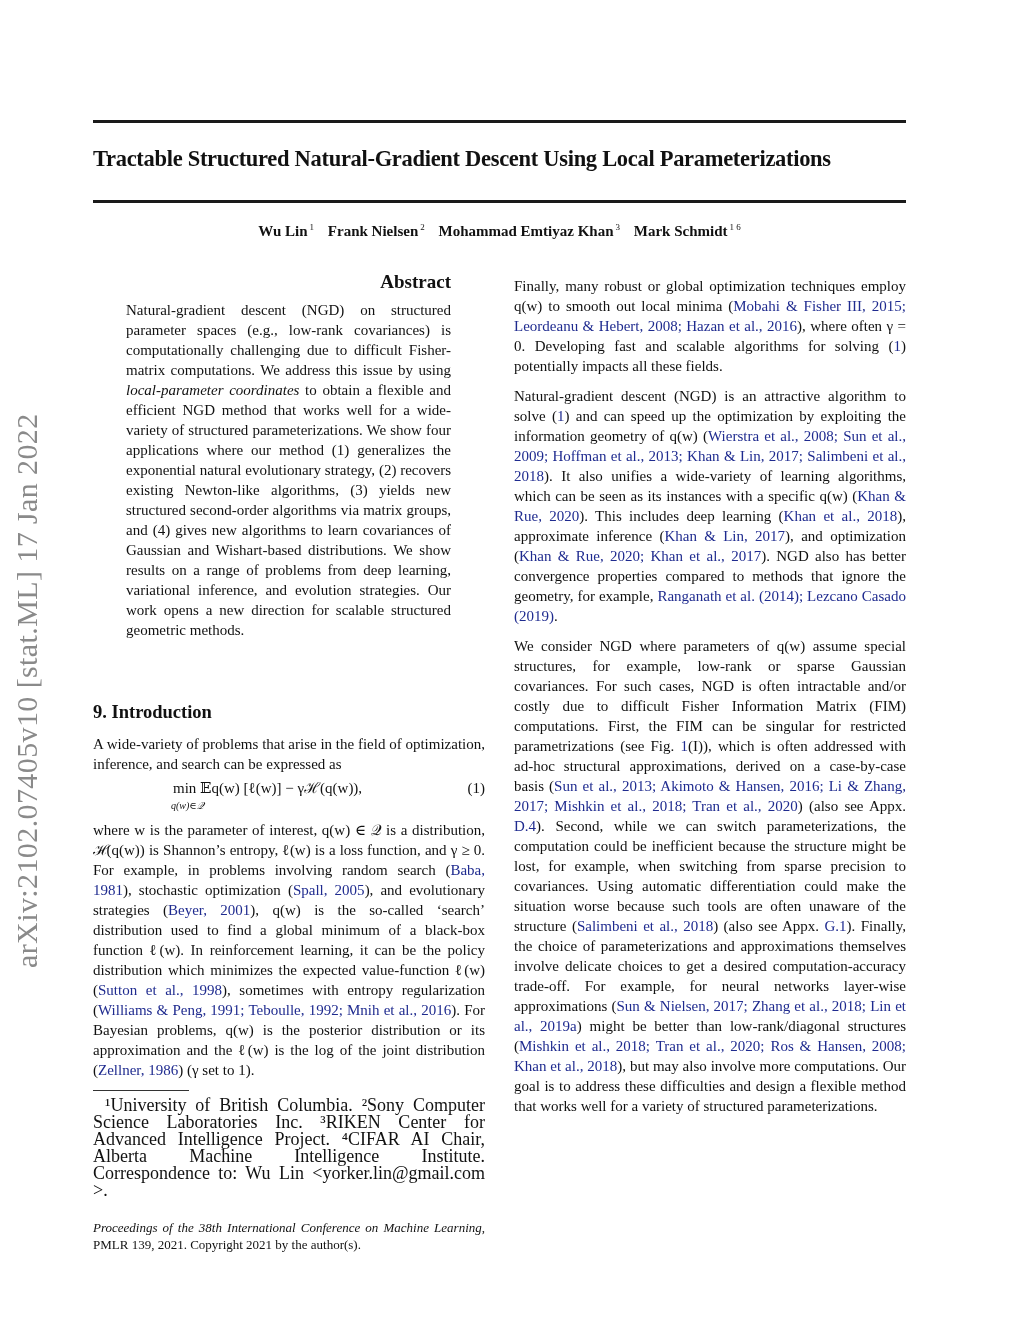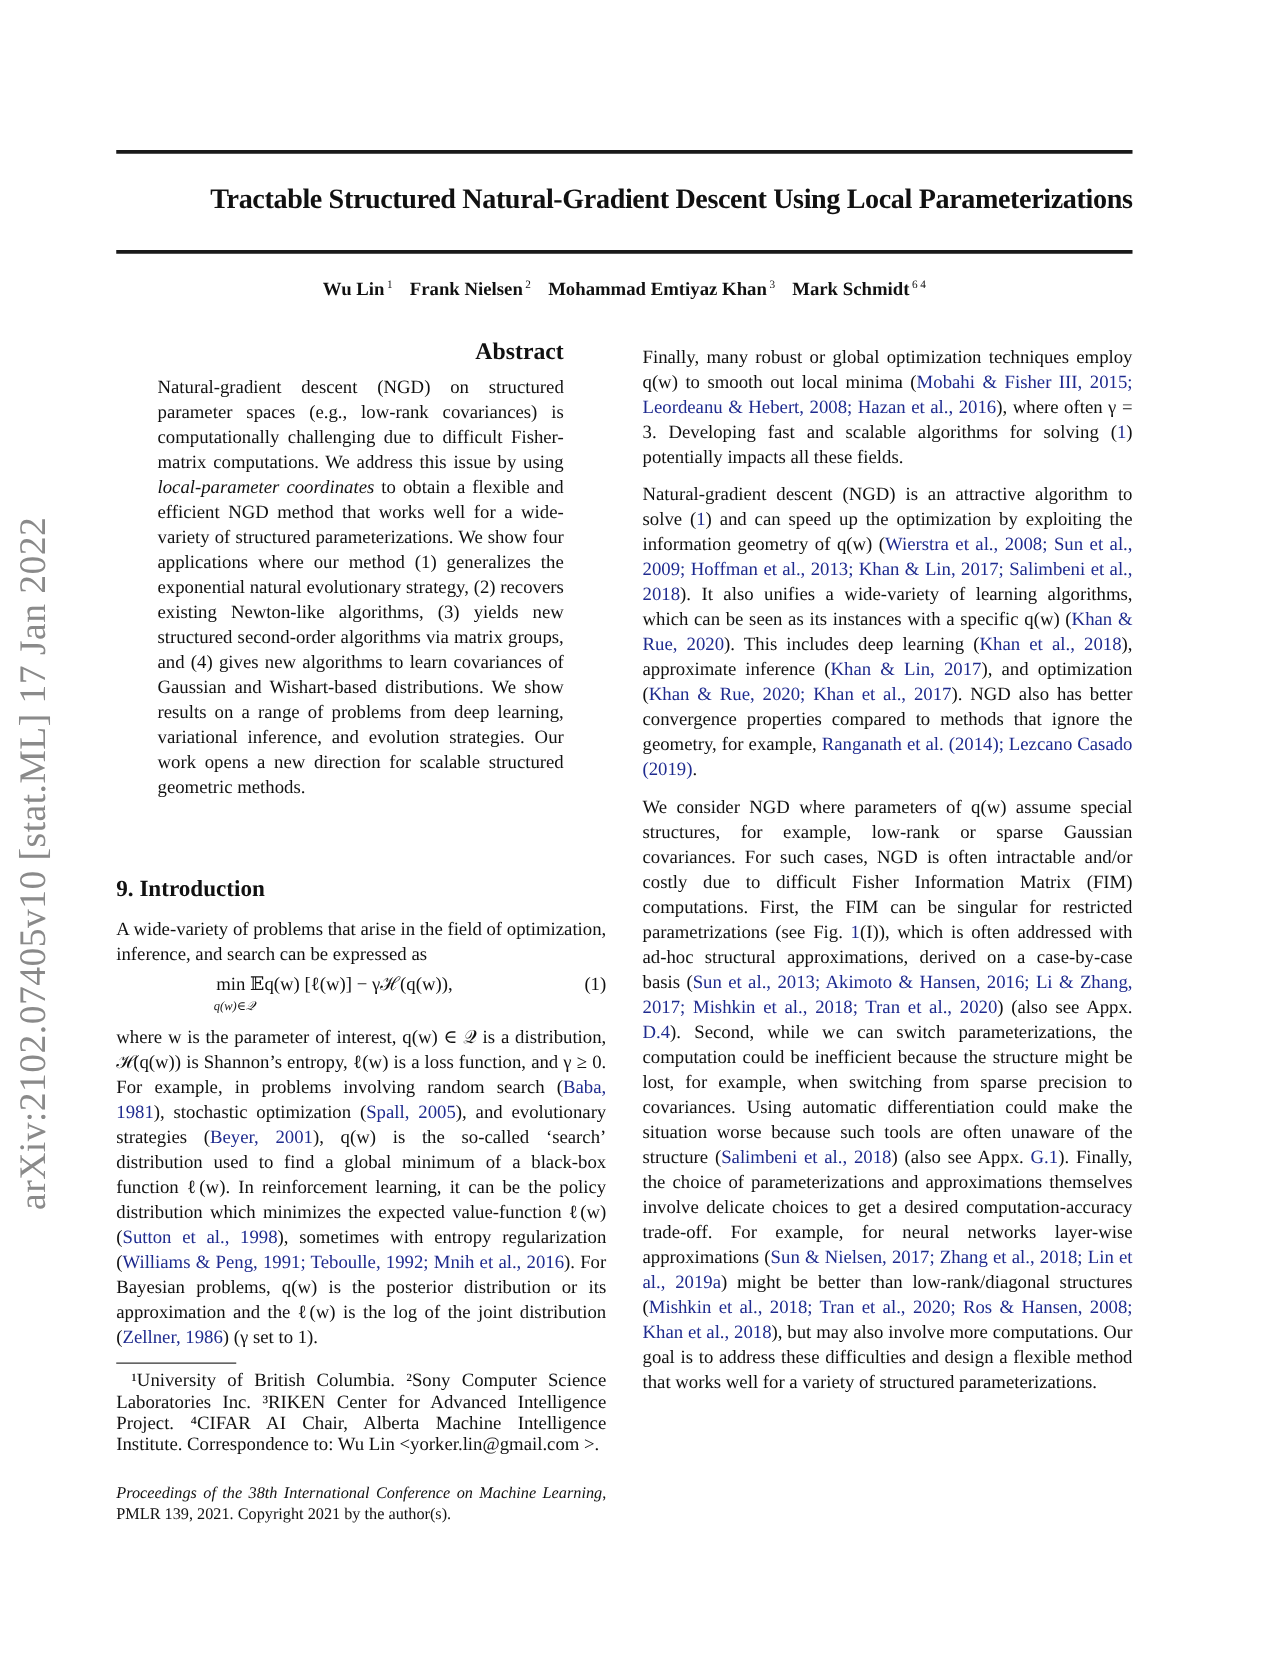--- a/index.html
+++ b/index.html
@@ -1,21 +1,21 @@
 <!DOCTYPE html>
 <html><head>
 <meta charset="utf-8">
 <style>
   html, body { margin: 0; padding: 0; background: #ffffff; }
   body { width: 1024px; height: 1325px; position: relative; overflow: hidden;
          font-family: "Liberation Serif", "DejaVu Serif", serif; color: #111; }
   .rule { position: absolute; left: 93px; width: 813px; height: 2.5px; background: #1a1a1a; }
   #rule-top { top: 120px; }
   #rule-bottom { top: 200px; }
-  .title { position: absolute; left: 93px; width: 813px; top: 146px; text-align: right;
+  .title { position: absolute; left: 93px; width: 813px; top: 146px; text-align: left;
            font-weight: bold; font-size: 22.5px; letter-spacing: -0.3px; }
   .authors { position: absolute; left: 93px; width: 813px; top: 222px; text-align: center;
              font-weight: bold; font-size: 15px; }
   .authors .author { margin: 0 5px; }
   .authors sup { font-weight: normal; font-size: 9px; vertical-align: 6px; margin-left: 2px; }
   .arxiv { position: absolute; left: 10px; top: 968px; transform-origin: 0 0; transform: rotate(-90deg);
            font-size: 30px; color: #8a8a8a; white-space: nowrap; letter-spacing: 0.4px; width: 630px; }
   .col { position: absolute; font-size: 15px; line-height: 20px; text-align: justify; }
   #abstract { left: 126px; width: 325px; top: 272px; }
   .abs-h { text-align: right; font-weight: bold; font-size: 19px; margin-bottom: 8px; }
@@ -23,35 +23,35 @@
   .sec-h { font-weight: bold; font-size: 18.5px; margin: 0 0 12px 0; }
   #right { left: 514px; width: 392px; top: 276px; }
   p { margin: 0 0 10px 0; }
   .cite { color: #1f2b8f; }
   .math { }
   .eq { position: relative; height: 40px; margin: 0 0 2px 0; }
   .eq .body { position: absolute; left: 80px; top: 0; white-space: nowrap; }
   .eq .sub { position: absolute; left: 78px; top: 18px; font-size: 10px; font-style: italic; }
   .eq .num { position: absolute; right: 0; top: 0; }
   .fn-rule { width: 96px; height: 1px; background: #333; margin: 6px 0 6px 0; }
-  .footnote { font-size: 15px; line-height: 17px; text-indent: 12px; }
+  .footnote { font-size: 18px; line-height: 17px; text-indent: 12px; }
   .proc { font-size: 13px; line-height: 17px; margin-top: 20px; }
 </style>
 </head>
 <body>
 
 <div class="rule" id="rule-top"></div>
 <div class="title">Tractable Structured Natural-Gradient Descent Using Local Parameterizations</div>
 <div class="rule" id="rule-bottom"></div>
 
 <div class="authors">
   <span class="author"><span>Wu Lin</span><sup>1</sup></span>
   <span class="author"><span>Frank Nielsen</span><sup>2</sup></span>
   <span class="author"><span>Mohammad Emtiyaz Khan</span><sup>3</sup></span>
-  <span class="author"><span>Mark Schmidt</span><sup>6 4</sup></span>
+  <span class="author"><span>Mark Schmidt</span><sup>1 6</sup></span>
 </div>
 
 <div class="arxiv">arXiv:2102.07405v10  [stat.ML]  17 Jan 2022</div>
 
 <div class="col" id="abstract">
   <div class="abs-h">Abstract</div>
   <p><span>Natural-gradient descent (NGD) on structured parameter spaces (e.g., low-rank covariances) is computationally challenging due to difficult Fisher-matrix computations. We address this issue by using </span><em>local-parameter coordinates</em><span> to obtain a flexible and efficient NGD method that works well for a wide-variety of structured parameterizations. We show four applications where our method (1) generalizes the exponential natural evolutionary strategy, (2) recovers existing Newton-like algorithms, (3) yields new structured second-order algorithms via matrix groups, and (4) gives new algorithms to learn covariances of Gaussian and Wishart-based distributions. We show results on a range of problems from deep learning, variational inference, and evolution strategies.  Our work opens a new direction for scalable structured geometric methods.</span></p>
 </div>
 
 <div class="col" id="intro">
@@ -62,16 +62,16 @@
     <span class="sub">q(w)∈𝒬</span>
     <span class="num">(1)</span>
   </div>
   <p><span>where w is the parameter of interest, q(w) ∈ 𝒬 is a distribution, ℋ(q(w)) is Shannon’s entropy, ℓ(w) is a loss function, and γ ≥ 0.  For example, in problems involving random search (</span><a class="cite">Baba, 1981</a><span>), stochastic optimization (</span><a class="cite">Spall, 2005</a><span>), and evolutionary strategies (</span><a class="cite">Beyer, 2001</a><span>), q(w) is the so-called ‘search’ distribution used to find a global minimum of a black-box function ℓ(w). In reinforcement learning, it can be the policy distribution which minimizes the expected value-function ℓ(w) (</span><a class="cite">Sutton et al., 1998</a><span>), sometimes with entropy regularization (</span><a class="cite">Williams &amp; Peng, 1991; Teboulle, 1992; Mnih et al., 2016</a><span>). For Bayesian problems, q(w) is the posterior distribution or its approximation and the ℓ(w) is the log of the joint distribution (</span><a class="cite">Zellner, 1986</a><span>) (γ set to 1).</span></p>
   <div class="fn-rule"></div>
   <div class="footnote">¹University of British Columbia. ²Sony Computer Science Laboratories Inc. ³RIKEN Center for Advanced Intelligence Project. ⁴CIFAR AI Chair, Alberta Machine Intelligence Institute. Correspondence to: Wu Lin &lt;yorker.lin@gmail.com &gt;.</div>
   <div class="proc"><em>Proceedings of the 38th International Conference on Machine Learning</em><span>, PMLR 139, 2021. Copyright 2021 by the author(s).</span></div>
 </div>
 
 <div class="col" id="right">
-  <p><span>Finally, many robust or global optimization techniques employ q(w) to smooth out local minima (</span><a class="cite">Mobahi &amp; Fisher III, 2015; Leordeanu &amp; Hebert, 2008; Hazan et al., 2016</a><span>), where often γ = 3.  Developing fast and scalable algorithms for solving (</span><a class="cite">1</a><span>) potentially impacts all these fields.</span></p>
+  <p><span>Finally, many robust or global optimization techniques employ q(w) to smooth out local minima (</span><a class="cite">Mobahi &amp; Fisher III, 2015; Leordeanu &amp; Hebert, 2008; Hazan et al., 2016</a><span>), where often γ = 0.  Developing fast and scalable algorithms for solving (</span><a class="cite">1</a><span>) potentially impacts all these fields.</span></p>
   <p><span>Natural-gradient descent (NGD) is an attractive algorithm to solve (</span><a class="cite">1</a><span>) and can speed up the optimization by exploiting the information geometry of q(w) (</span><a class="cite">Wierstra et al., 2008; Sun et al., 2009; Hoffman et al., 2013; Khan &amp; Lin, 2017; Salimbeni et al., 2018</a><span>).  It also unifies a wide-variety of learning algorithms, which can be seen as its instances with a specific q(w) (</span><a class="cite">Khan &amp; Rue, 2020</a><span>).  This includes deep learning (</span><a class="cite">Khan et al., 2018</a><span>), approximate inference (</span><a class="cite">Khan &amp; Lin, 2017</a><span>), and optimization (</span><a class="cite">Khan &amp; Rue, 2020; Khan et al., 2017</a><span>).  NGD also has better convergence properties compared to methods that ignore the geometry, for example, </span><a class="cite">Ranganath et al. (2014); Lezcano Casado (2019)</a><span>.</span></p>
   <p><span>We consider NGD where parameters of q(w) assume special structures, for example, low-rank or sparse Gaussian covariances. For such cases, NGD is often intractable and/or costly due to difficult Fisher Information Matrix (FIM) computations.  First, the FIM can be singular for restricted parametrizations (see Fig. </span><a class="cite">1</a><span>(I)), which is often addressed with ad-hoc structural approximations, derived on a case-by-case basis  (</span><a class="cite">Sun et al., 2013; Akimoto &amp; Hansen, 2016; Li &amp; Zhang, 2017; Mishkin et al., 2018; Tran et al., 2020</a><span>) (also see Appx. </span><a class="cite">D.4</a><span>). Second, while we can switch parameterizations, the computation could be inefficient because the structure might be lost, for example, when switching from sparse precision to covariances. Using automatic differentiation could make the situation worse because such tools are often unaware of the structure (</span><a class="cite">Salimbeni et al., 2018</a><span>) (also see Appx. </span><a class="cite">G.1</a><span>). Finally, the choice of parameterizations and approximations themselves involve delicate choices to get a desired computation-accuracy trade-off. For example, for neural networks layer-wise approximations (</span><a class="cite">Sun &amp; Nielsen, 2017; Zhang et al., 2018; Lin et al., 2019a</a><span>) might be better than low-rank/diagonal structures (</span><a class="cite">Mishkin et al., 2018; Tran et al., 2020; Ros &amp; Hansen, 2008; Khan et al., 2018</a><span>), but may also involve more computations.  Our goal is to address these difficulties and design a flexible method that works well for a variety of structured parameterizations.</span></p>
 </div>
 
 </body></html>

